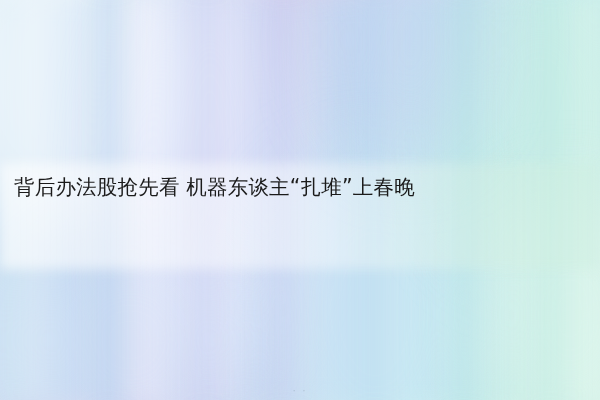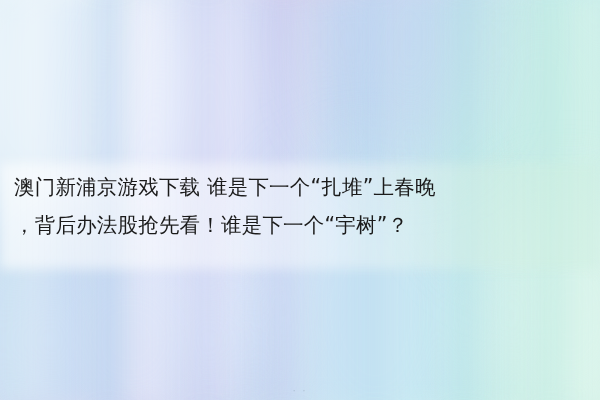--- a/index.html
+++ b/index.html
@@ -154,19 +154,18 @@
   <div class="streak s1"></div>
   <div class="streak s2"></div>
   <div class="streak s3"></div>
   <div class="streak s4"></div>
   <div class="streak s5"></div>
   <div class="streak s6"></div>
 
   <div class="headline-band"></div>
 
   <div class="headline">
-    <span>澳门新浦京游戏下载 谁是下一个“扎堆”上春晚</span>
-    <span class="line2">，背后办法股抢先看！谁是下一个“宇树”？</span>
+    <span>背后办法股抢先看 机器东谈主“扎堆”上春晚</span>
   </div>
 
   <div class="watermark">· ·</div>
 
 </div>
 
 </body></html>

